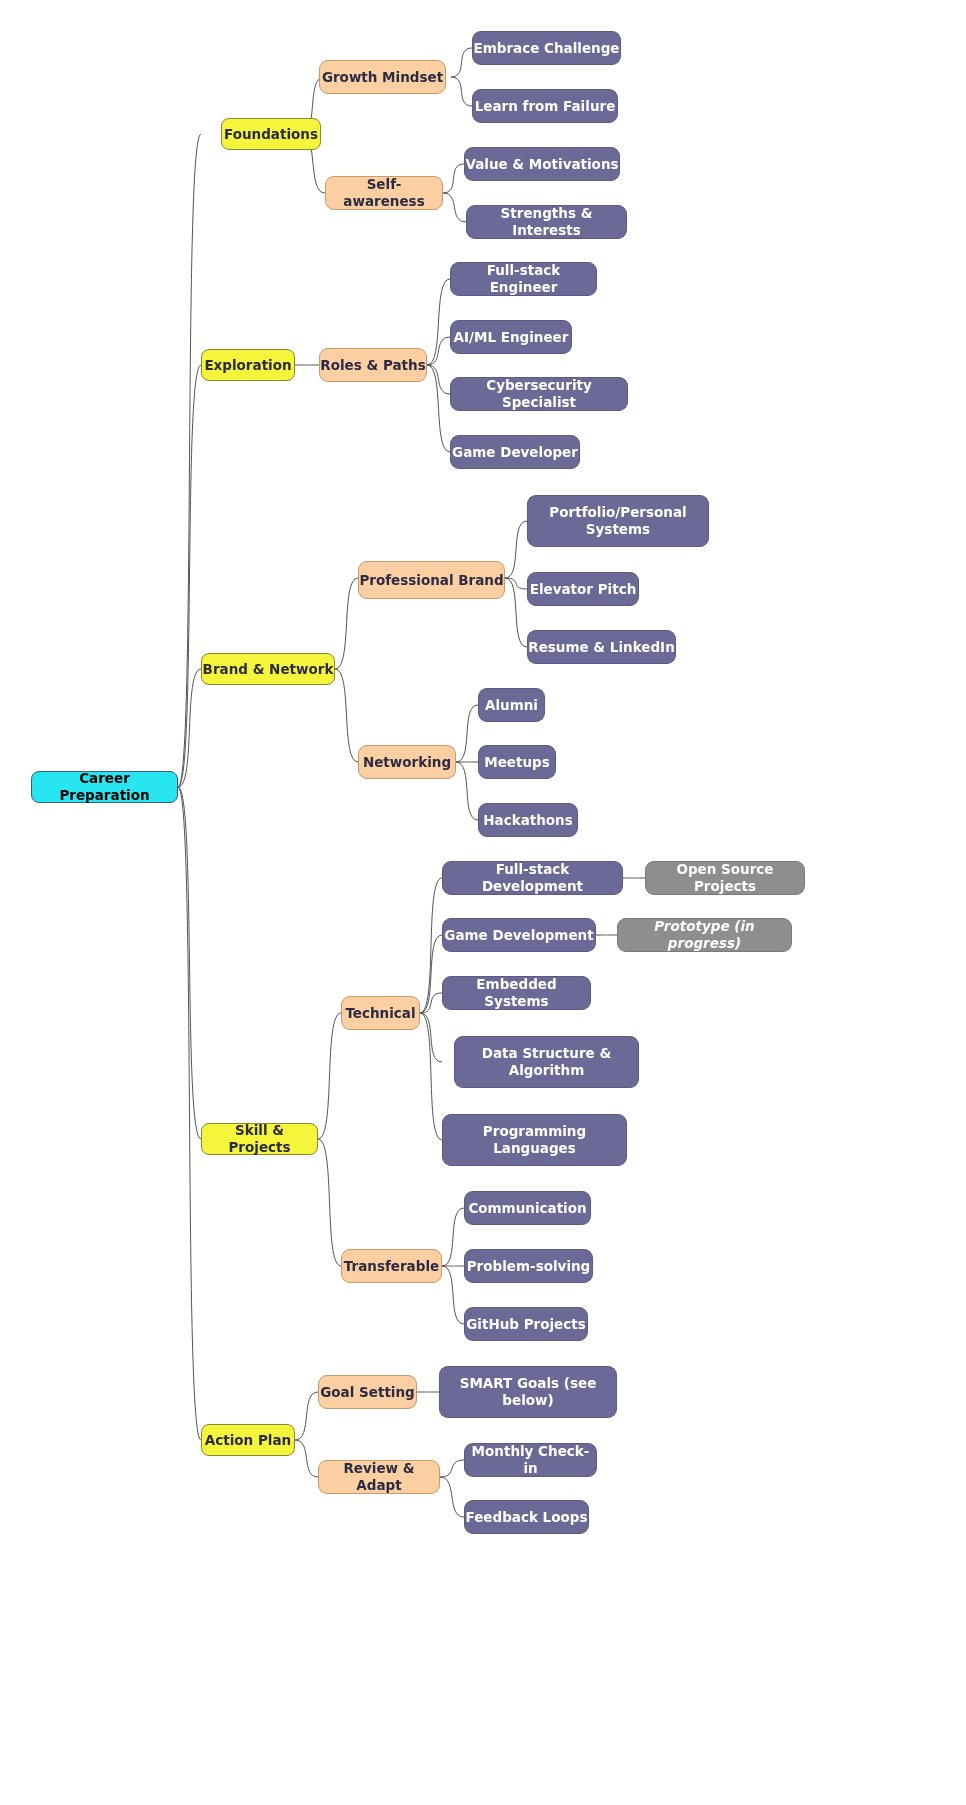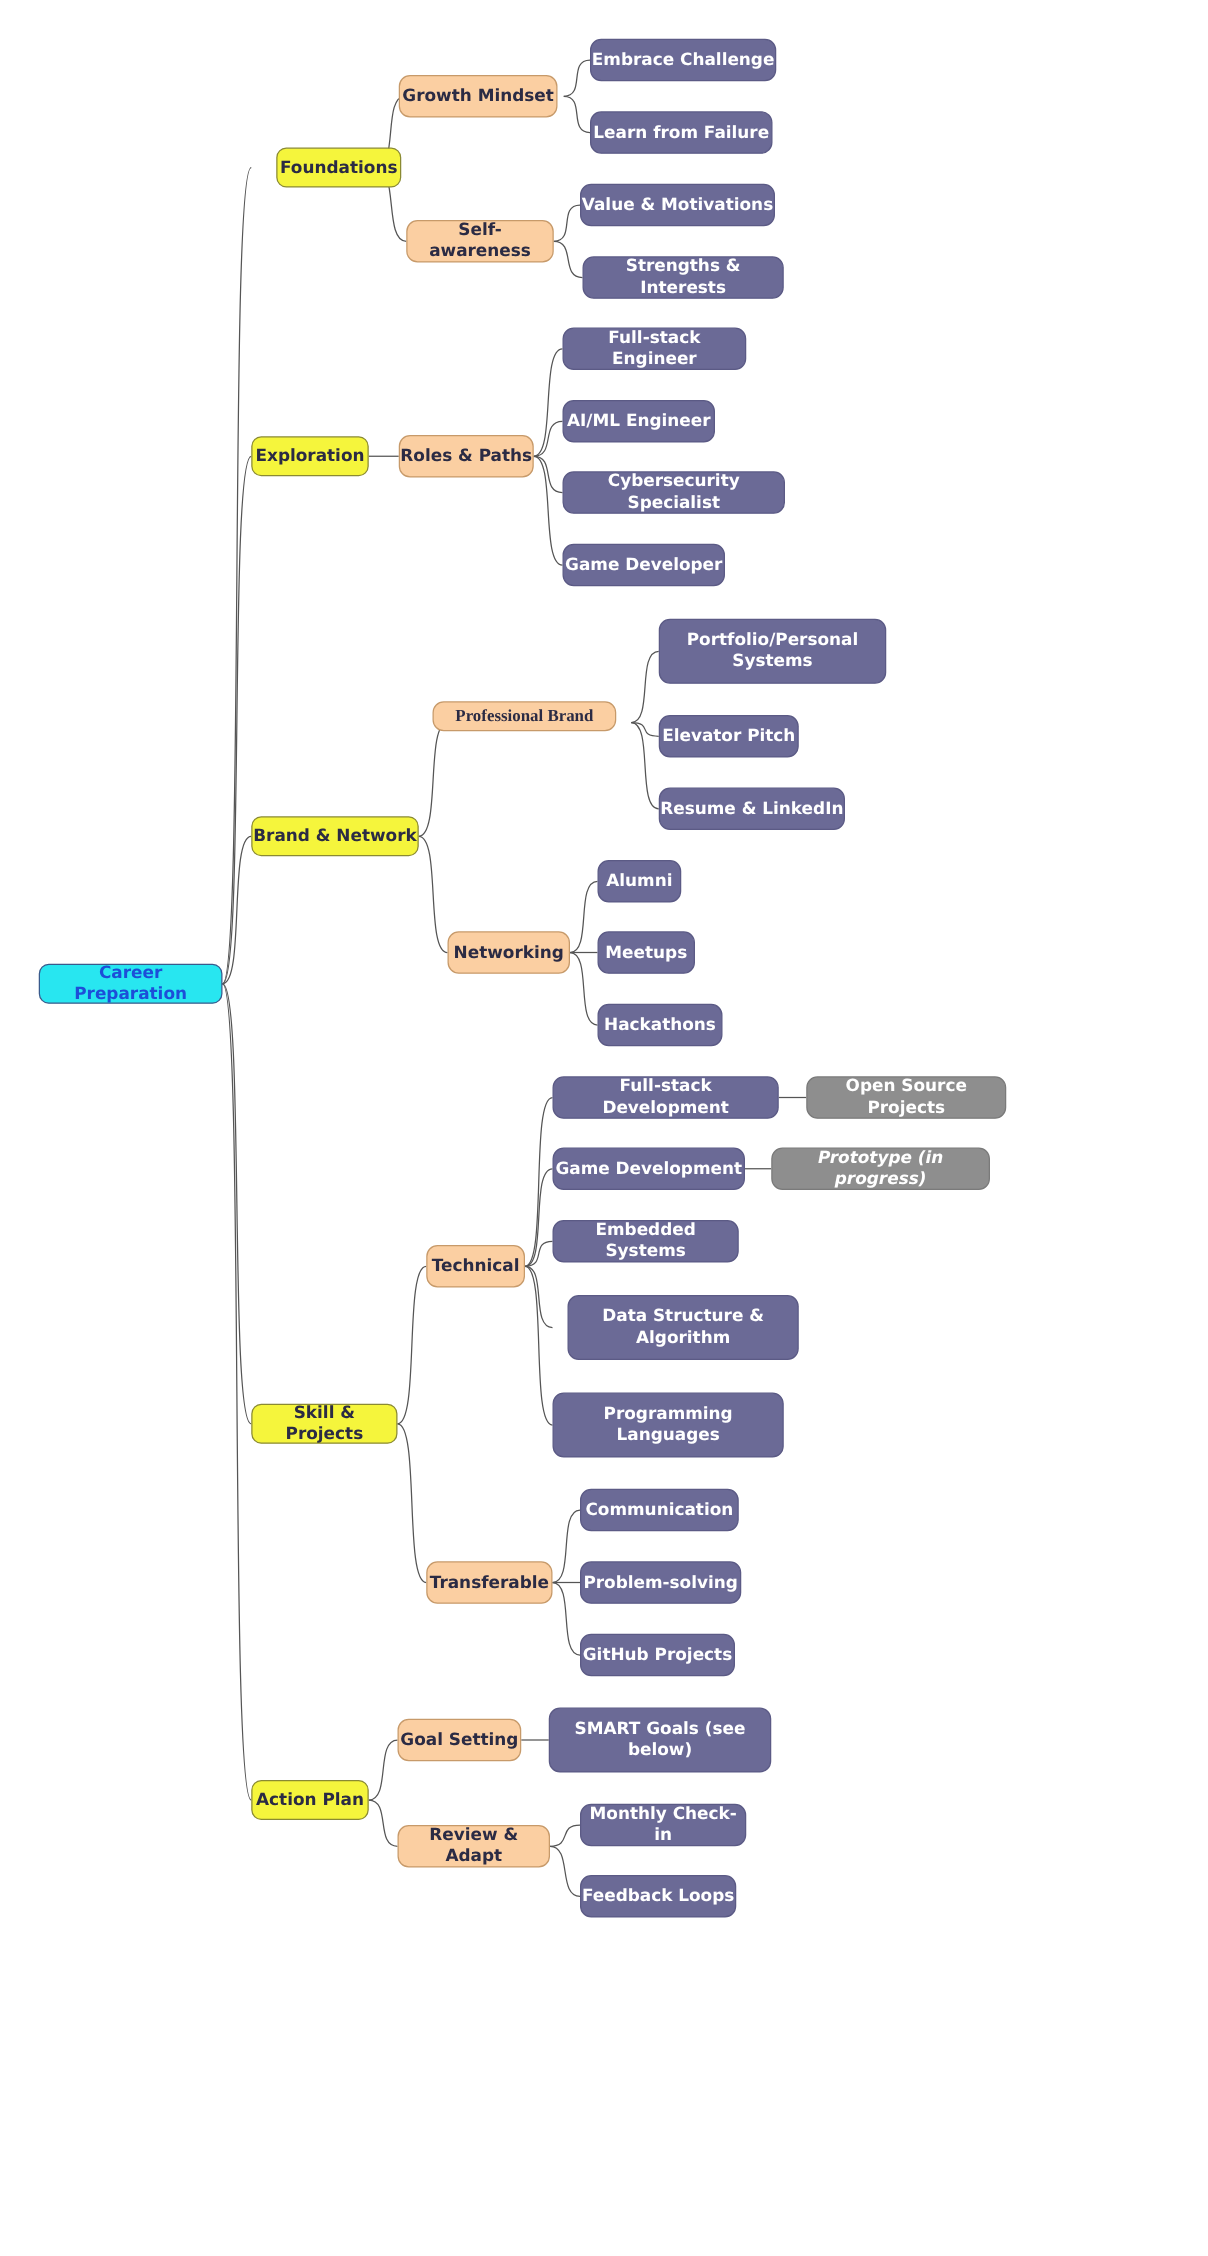--- a/index.html
+++ b/index.html
@@ -37,21 +37,21 @@
     justify-content: center;
     text-align: center;
     border-radius: 9px;
     font-weight: bold;
     line-height: 1.25;
     white-space: pre-line;
   }
   .node.root {
     background: #28e6f0;
     border: 1.3px solid #3a5a8c;
-    color: #1d4ed8;
+    color: #000000;
     font-size: 13.5px;
     border-radius: 8px;
   }
   .node.l1 {
     background: #f5f53c;
     border: 1.3px solid #8a8a33;
     color: #2b2b44;
     font-size: 13.5px;
     border-radius: 8px;
   }
@@ -133,21 +133,21 @@
       <div class="node l2" style="left: 325px; top: 176px; width: 118px; height: 34px;">Self-awareness</div>
       <div class="node l3" style="left: 464px; top: 147px; width: 156px; height: 34px;">Value &amp; Motivations</div>
       <div class="node l3" style="left: 466px; top: 205px; width: 161px; height: 34px;">Strengths &amp; Interests</div>
       <div class="node l1" style="left: 201px; top: 349px; width: 94px; height: 32px;">Exploration</div>
       <div class="node l2" style="left: 319px; top: 348px; width: 108px; height: 34px;">Roles &amp; Paths</div>
       <div class="node l3" style="left: 450px; top: 262px; width: 147px; height: 34px;">Full-stack Engineer</div>
       <div class="node l3" style="left: 450px; top: 320px; width: 122px; height: 34px;">AI/ML Engineer</div>
       <div class="node l3" style="left: 450px; top: 377px; width: 178px; height: 34px;">Cybersecurity Specialist</div>
       <div class="node l3" style="left: 450px; top: 435px; width: 130px; height: 34px;">Game Developer</div>
       <div class="node l1" style="left: 201px; top: 653px; width: 134px; height: 32px;">Brand &amp; Network</div>
-      <div class="node l2" style="left: 346px; top: 561px; width: 147px; height: 24px; font-family: Liberation Serif, serif;">Professional Brand</div>
+      <div class="node l2" style="left: 358px; top: 561px; width: 147px; height: 38px;">Professional Brand</div>
       <div class="node l3" style="left: 527px; top: 495px; width: 182px; height: 52px;">Portfolio/Personal
 Systems</div>
       <div class="node l3" style="left: 527px; top: 572px; width: 112px; height: 34px;">Elevator Pitch</div>
       <div class="node l3" style="left: 527px; top: 630px; width: 149px; height: 34px;">Resume &amp; LinkedIn</div>
       <div class="node l2" style="left: 358px; top: 745px; width: 98px; height: 34px;">Networking</div>
       <div class="node l3" style="left: 478px; top: 688px; width: 67px; height: 34px;">Alumni</div>
       <div class="node l3" style="left: 478px; top: 745px; width: 78px; height: 34px;">Meetups</div>
       <div class="node l3" style="left: 478px; top: 803px; width: 100px; height: 34px;">Hackathons</div>
       <div class="node l1" style="left: 201px; top: 1123px; width: 117px; height: 32px;">Skill &amp; Projects</div>
       <div class="node l2" style="left: 341px; top: 996px; width: 79px; height: 34px;">Technical</div>

